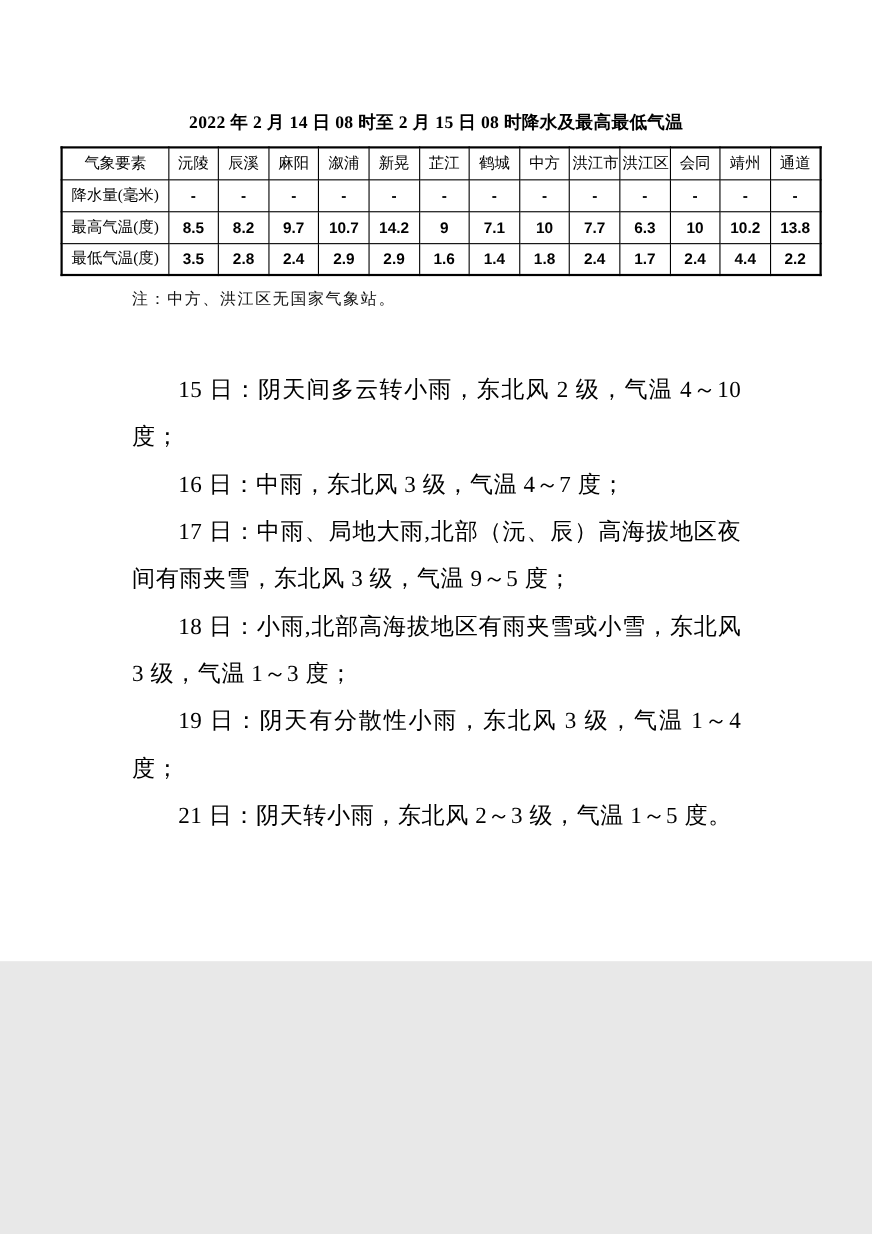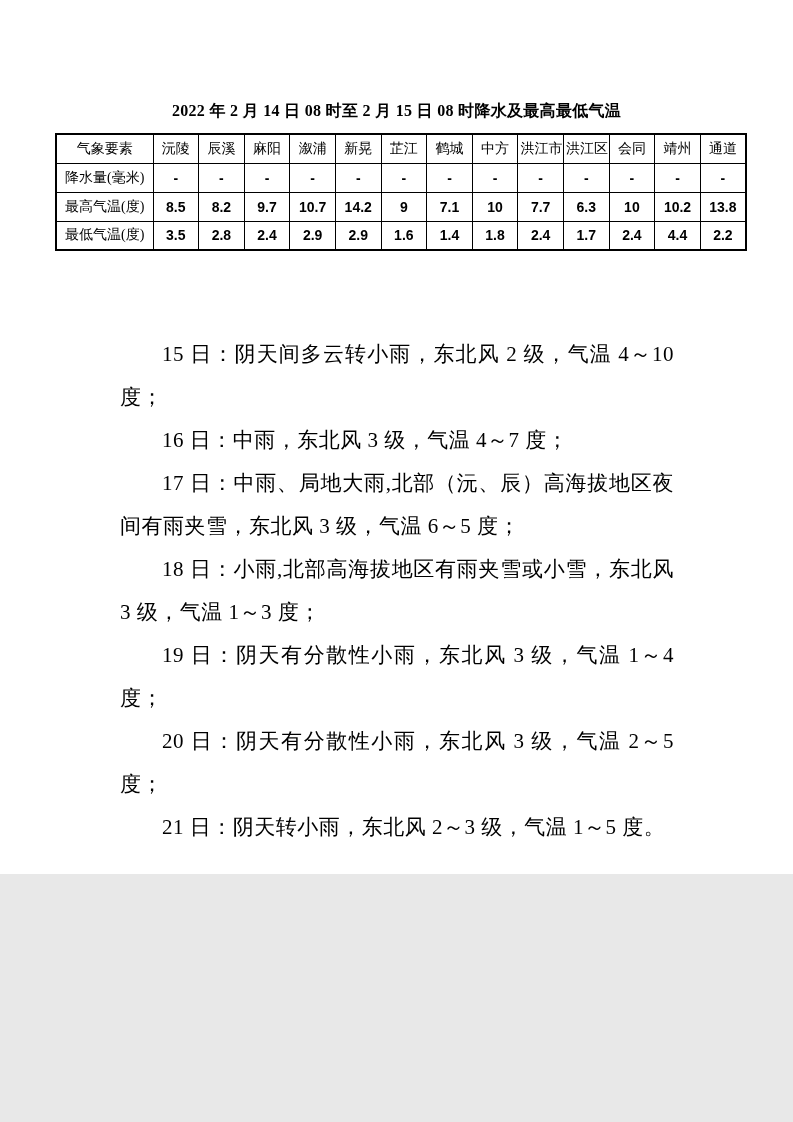--- a/index.html
+++ b/index.html
@@ -179,26 +179,26 @@
           <td class="val">1.8</td>
           <td class="val">2.4</td>
           <td class="val">1.7</td>
           <td class="val">2.4</td>
           <td class="val">4.4</td>
           <td class="val">2.2</td>
         </tr>
       </tbody>
   </table>
 
+  <div class="table-note">注：中方、洪江区无国家气象站。</div>
 
   <div class="forecast">
     <div id="forecast-items">
         <p>15 日：阴天间多云转小雨，东北风 2 级，气温 4～10 度；</p>
         <p>16 日：中雨，东北风 3 级，气温 4～7 度；</p>
-        <p>17 日：中雨、局地大雨,北部（沅、辰）高海拔地区夜间有雨夹雪，东北风 3 级，气温 6～5 度；</p>
+        <p>17 日：中雨、局地大雨,北部（沅、辰）高海拔地区夜间有雨夹雪，东北风 3 级，气温 9～5 度；</p>
         <p>18 日：小雨,北部高海拔地区有雨夹雪或小雪，东北风 3 级，气温 1～3 度；</p>
         <p>19 日：阴天有分散性小雨，东北风 3 级，气温 1～4 度；</p>
-        <p>20 日：阴天有分散性小雨，东北风 3 级，气温 2～5 度；</p>
         <p>21 日：阴天转小雨，东北风 2～3 级，气温 1～5 度。</p>
       </div>
   </div>
 
 </div>
 
 </body></html>

